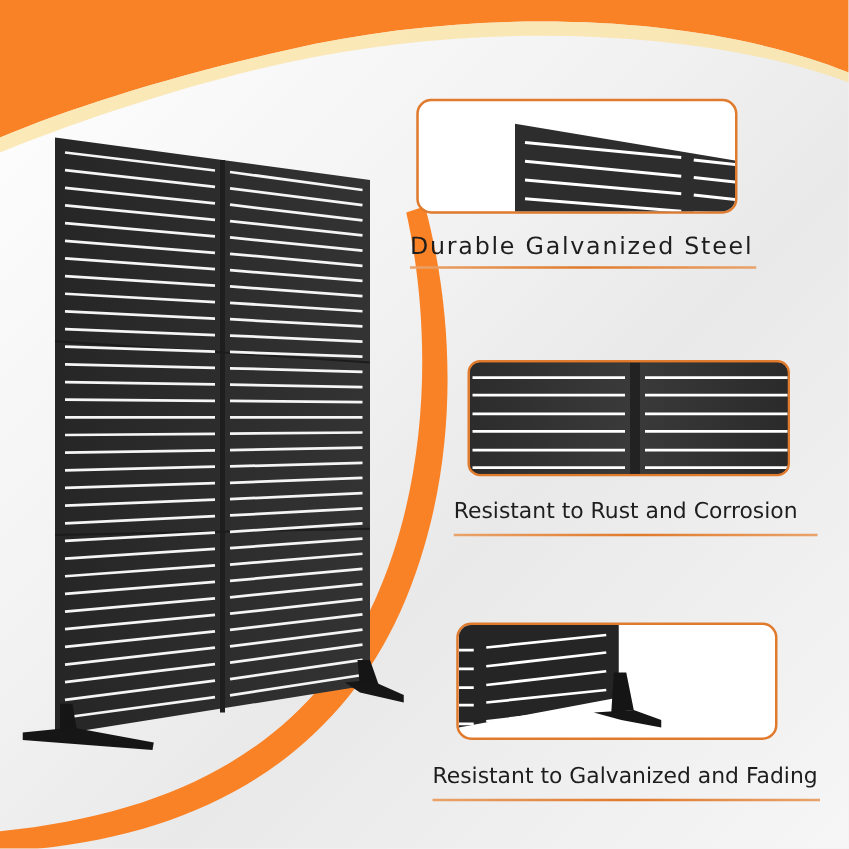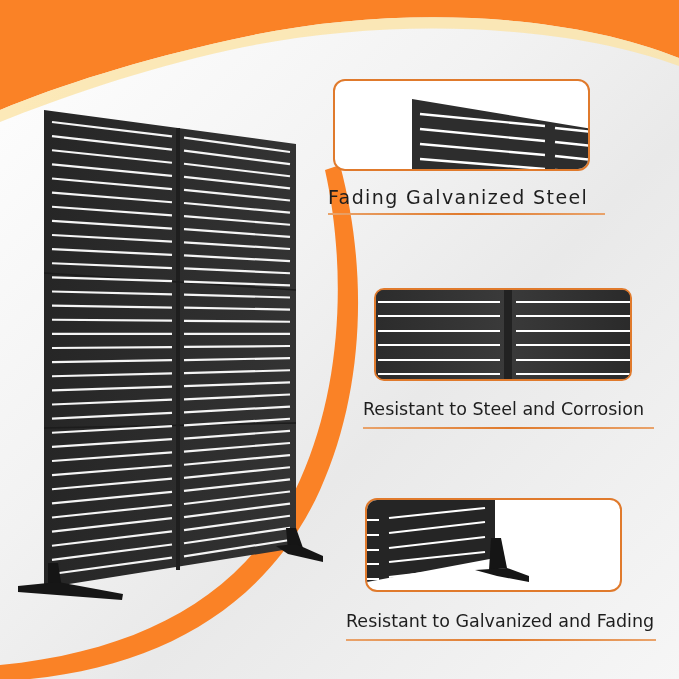--- a/index.html
+++ b/index.html
@@ -121,21 +121,21 @@
         <line x1="220" y1="47" x2="257" y2="51"></line>
       <line x1="85" y1="48" x2="210" y2="60"></line>
         <line x1="220" y1="61" x2="257" y2="65"></line>
       <line x1="85" y1="63" x2="210" y2="74"></line>
         <line x1="220" y1="75" x2="257" y2="79"></line>
       <line x1="85" y1="78" x2="210" y2="88"></line>
         <line x1="220" y1="89" x2="257" y2="91"></line>
     </g>
   </svg>
 </div>
-<div class="feature-label" style="left:328px;top:186px;font-size:19px;letter-spacing:1.4px;">Fading Galvanized Steel</div>
+<div class="feature-label" style="left:328px;top:186px;font-size:19px;letter-spacing:1.4px;">Durable Galvanized Steel</div>
 <div class="feature-underline" style="left:328px;top:213px;width:277px;"></div>
 
 <div class="feature-box" style="left:374px;top:288px;width:258px;height:93px;background:#2e2e2e;border-radius:10px;">
   <svg width="258" height="93" viewBox="0 0 258 93">
     <defs>
         <linearGradient id="sg" x1="0" x2="1">
           <stop offset="0" stop-color="#2c2c2c"></stop>
           <stop offset=".5" stop-color="#3a3a3a"></stop>
           <stop offset="1" stop-color="#2a2a2a"></stop>
         </linearGradient>
@@ -151,21 +151,21 @@
         <line x1="140" y1="41" x2="258" y2="41"></line>
       <line x1="2" y1="55" x2="124" y2="55"></line>
         <line x1="140" y1="55" x2="258" y2="55"></line>
       <line x1="2" y1="70" x2="124" y2="70"></line>
         <line x1="140" y1="70" x2="258" y2="70"></line>
       <line x1="2" y1="84" x2="124" y2="84"></line>
         <line x1="140" y1="84" x2="258" y2="84"></line>
     </g>
   </svg>
 </div>
-<div class="feature-label" style="left:363px;top:399px;font-size:17.5px;">Resistant to Steel and Corrosion</div>
+<div class="feature-label" style="left:363px;top:399px;font-size:17.5px;">Resistant to Rust and Corrosion</div>
 <div class="feature-underline" style="left:363px;top:427px;width:291px;"></div>
 
 <div class="feature-box" style="left:365px;top:498px;width:257px;height:94px;">
   <svg width="257" height="94" viewBox="0 0 257 94">
     <polygon points="0,0 128,0 128,58 0,82" fill="#252525"></polygon>
     <g stroke="#fff" stroke-width="2.2">
       <line x1="0" y1="20" x2="12" y2="20"></line>
         <line x1="22" y1="18" x2="118" y2="8"></line>
       <line x1="0" y1="35" x2="12" y2="35"></line>
         <line x1="22" y1="33" x2="118" y2="22"></line>

